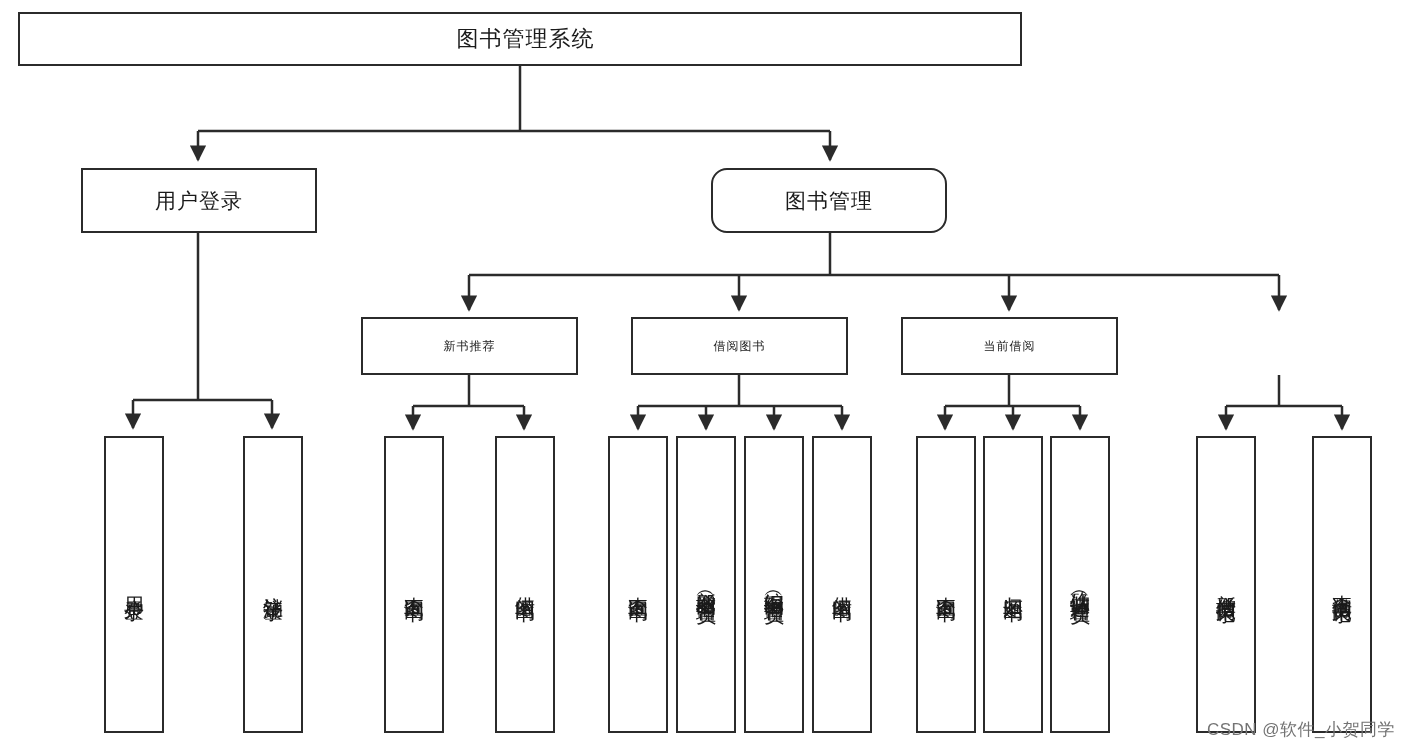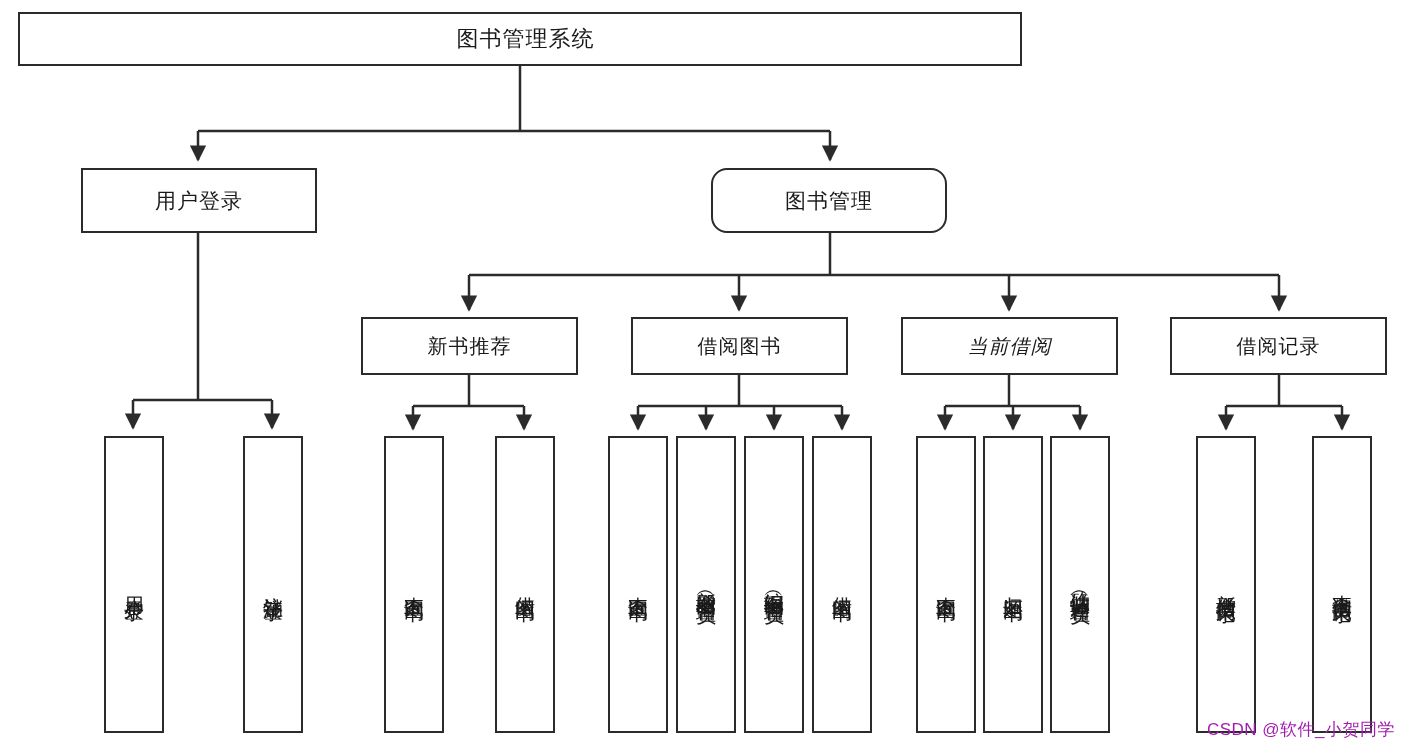--- a/index.html
+++ b/index.html
@@ -31,21 +31,21 @@
     z-index: 3;
   }
   .node.root {
     font-size: 22px;
     padding-left: 11px;
   }
   .node.lvl1 {
     font-size: 21px;
   }
   .node.lvl2 {
-    font-size: 20px;
+    font-size: 12px;
   }
   .node.leaf {
     font-size: 20px;
     align-items: center;
     justify-content: center;
     padding: 4px 0;
   }
   .node .vtext {
     writing-mode: vertical-rl;
     text-orientation: upright;
@@ -67,21 +67,21 @@
     height: 747px;
     z-index: 1;
     pointer-events: none;
   }
   
   .watermark {
     position: absolute;
     right: 10px;
     bottom: 6px;
     font-size: 17px;
-    color: #a21caf;
+    color: #737373;
     letter-spacing: 0.5px;
     white-space: nowrap;
     z-index: 5;
   }
 </style>
 </head>
 <body>
 
 <div id="canvas">
 
@@ -145,25 +145,22 @@
   <div class="node lvl1" style="left:711px; top:168px; width:236px; height:65px;border-radius:16px;">
     <span class="htext">图书管理</span>
   </div>
 
   <div class="node lvl2" style="left:361px; top:317px; width:217px; height:58px;">
     <span class="htext">新书推荐</span>
   </div>
   <div class="node lvl2" style="left:631px; top:317px; width:217px; height:58px;">
     <span class="htext">借阅图书</span>
   </div>
-  <div class="node lvl2" style="left:901px; top:317px; width:217px; height:58px;font-style:italic;">
+  <div class="node lvl2" style="left:901px; top:317px; width:217px; height:58px;">
     <span class="htext">当前借阅</span>
-  </div>
-  <div class="node lvl2" style="left:1170px; top:317px; width:217px; height:58px;">
-    <span class="htext">借阅记录</span>
   </div>
 
   <div class="node leaf" style="left:104px; top:436px; width:60px; height:297px;">
     <span class="vtext">用户登录</span>
   </div>
   <div class="node leaf" style="left:243px; top:436px; width:60px; height:297px;">
     <span class="vtext">注销登录</span>
   </div>
 
   <div class="node leaf" style="left:384px; top:436px; width:60px; height:297px;">

